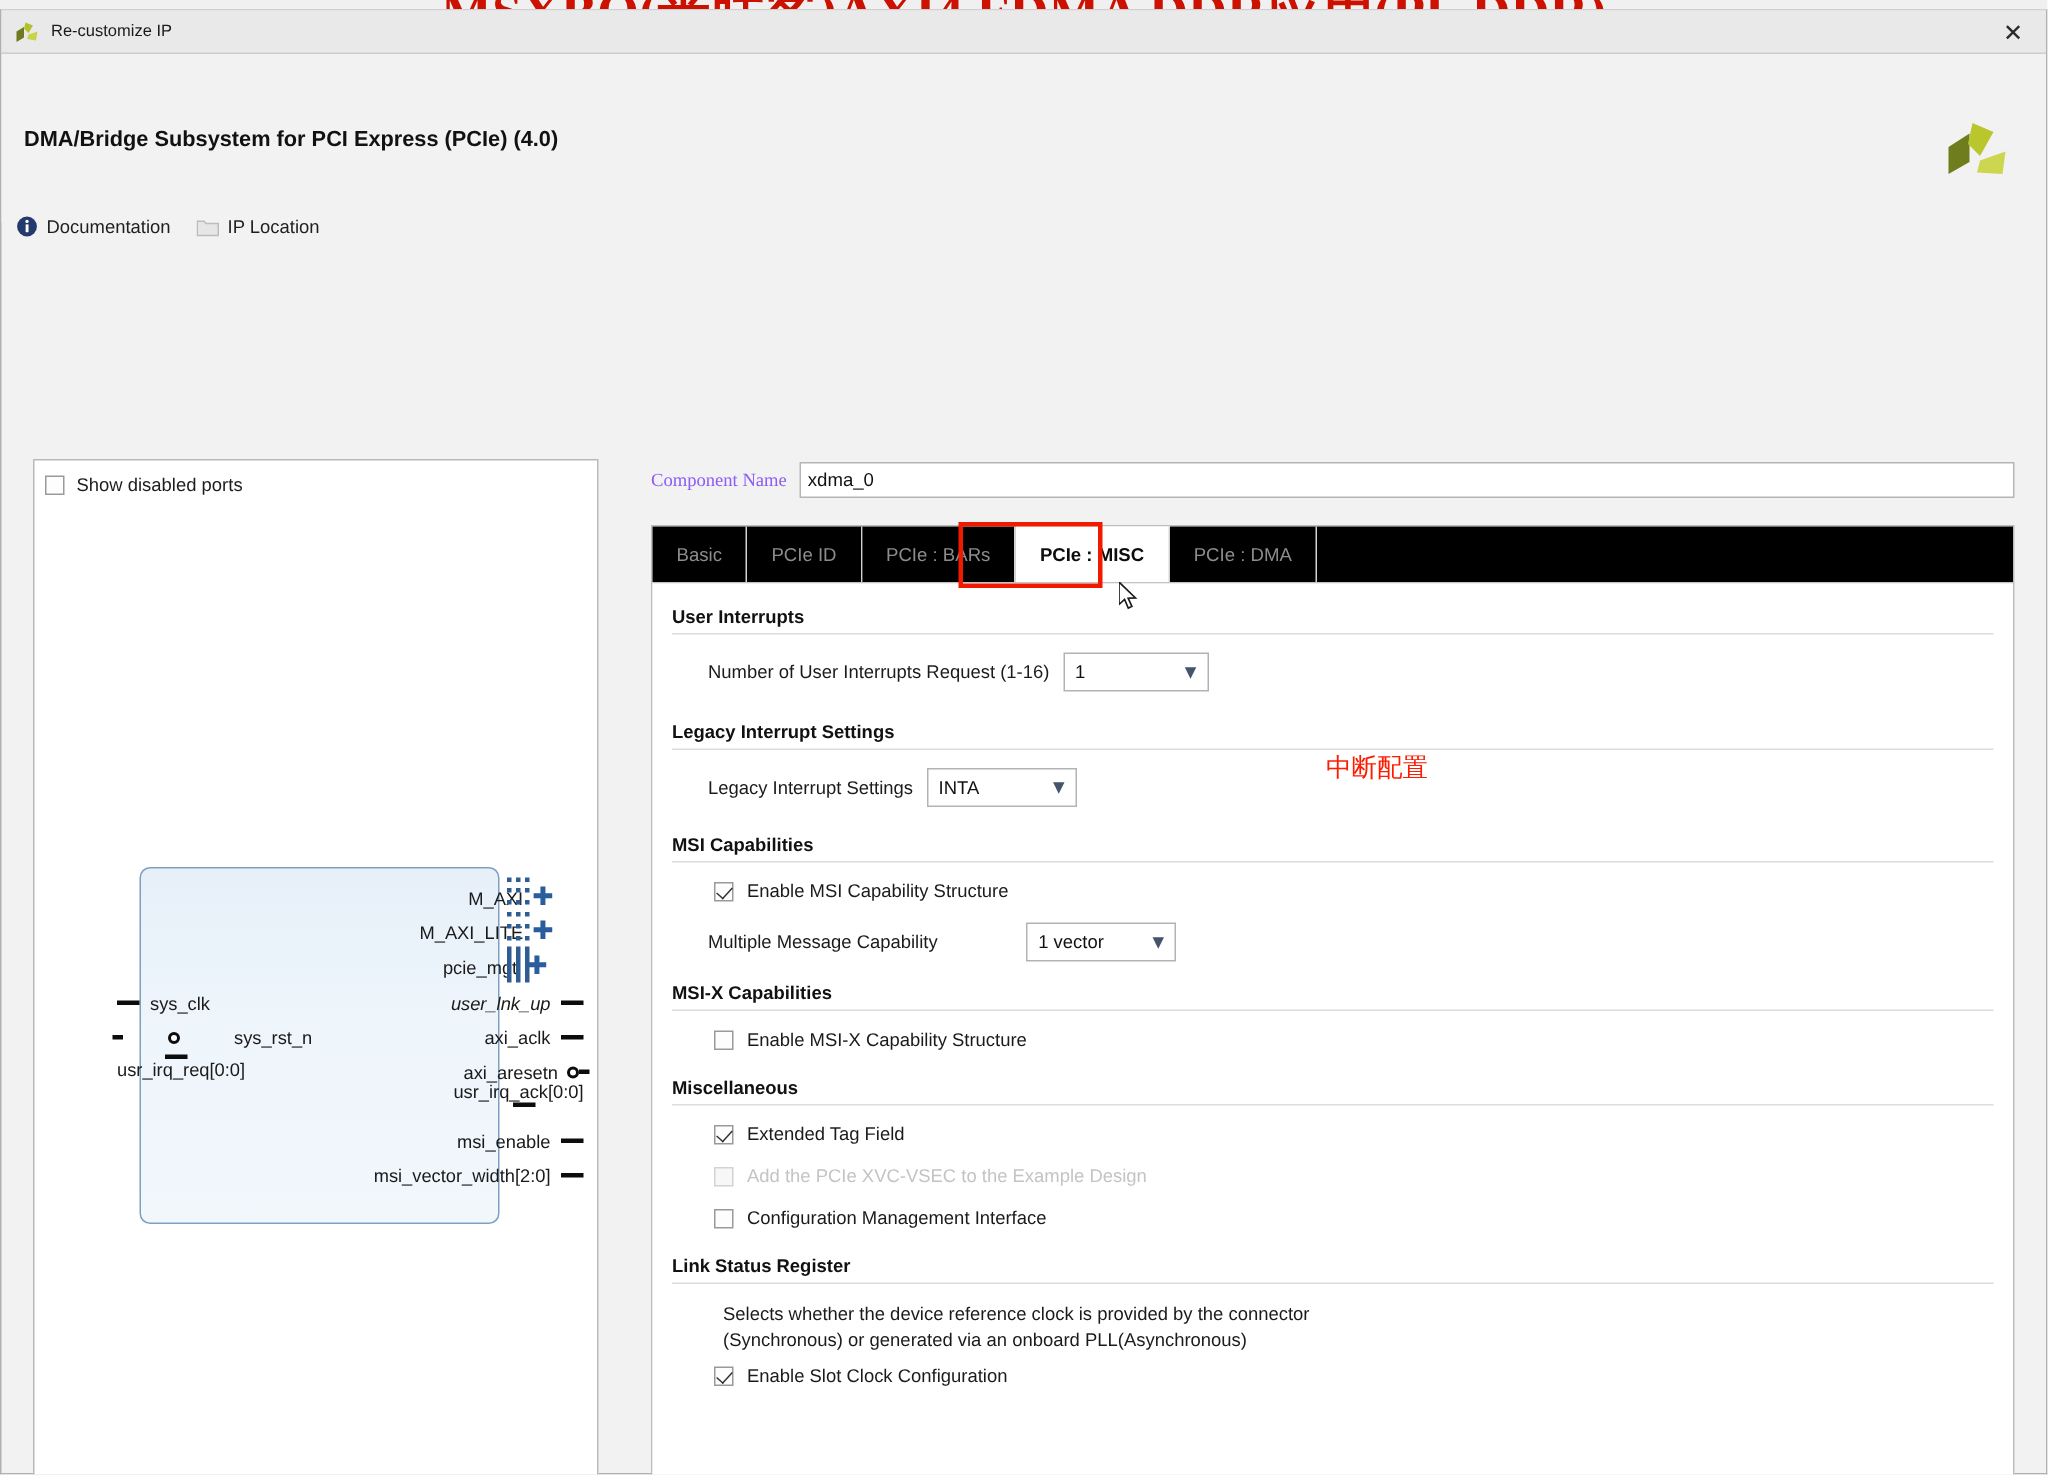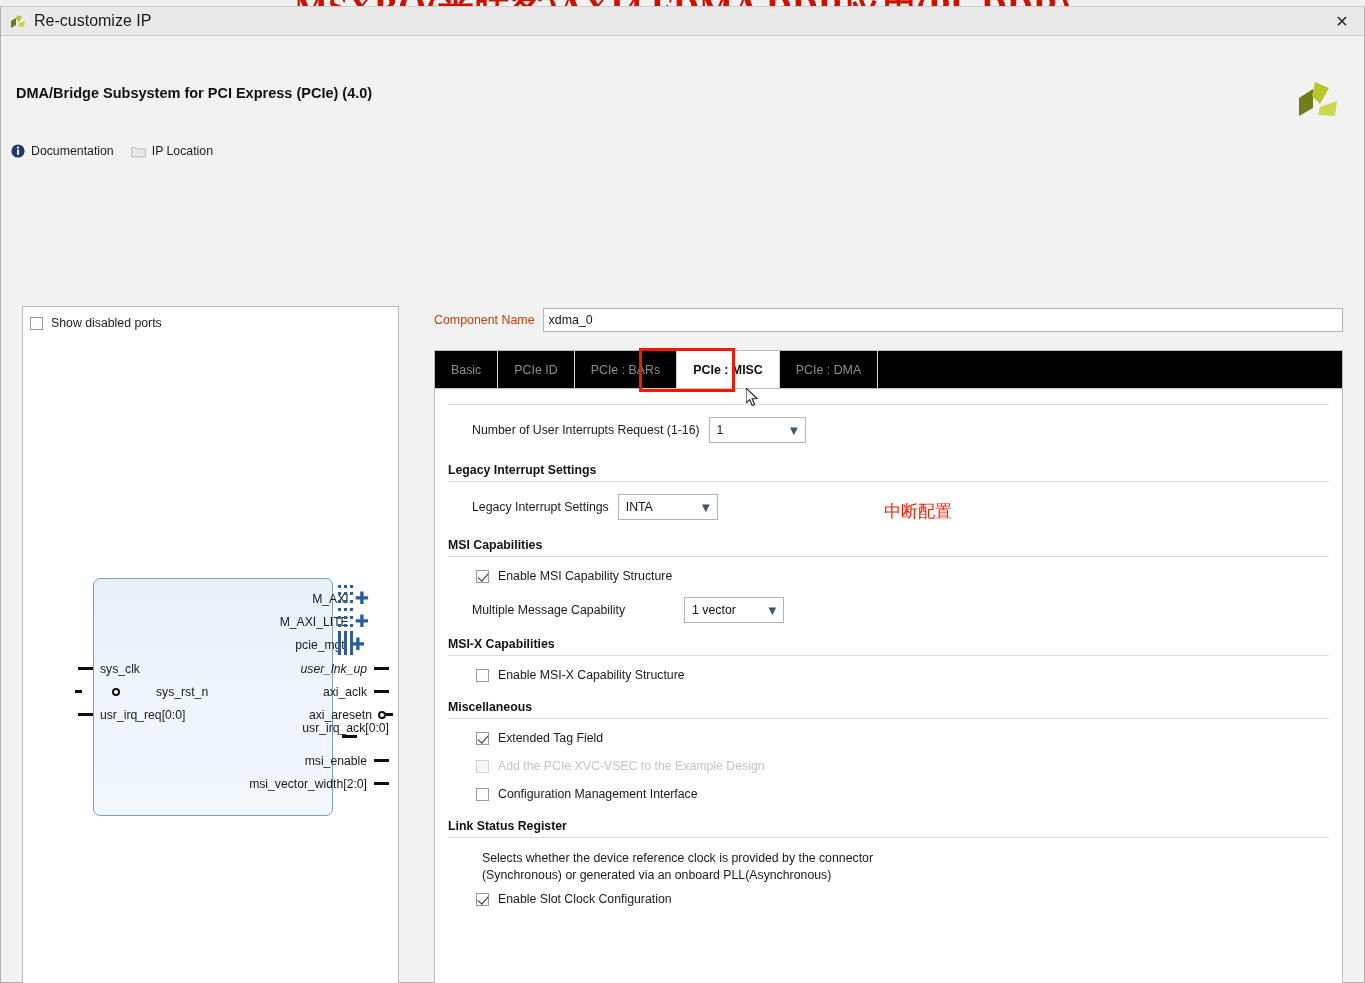--- a/index.html
+++ b/index.html
@@ -44,21 +44,21 @@
     position: relative;
     height: 29px;
     background: #e9e9e9;
     border-bottom: 1px solid #cdcdcd;
     display: flex;
     align-items: center;
     padding-left: 9px;
   }
   .title-icon { width: 17px; height: 15px; margin-right: 7px; flex: none; }
   .titlebar-label {
-    font-size: 16px; color: #1a1a1a;
+    font-size: 11px; color: #1a1a1a;
   }
   .close-btn {
     position: absolute; right: 0; top: 0;
     width: 44px; height: 28px;
     display: flex; align-items: center; justify-content: center;
     font-size: 16px; color: #2a2a2a; cursor: pointer;
     font-family: "DejaVu Sans", sans-serif;
   }
 
   
@@ -159,21 +159,21 @@
   
   .right-panel {
     position: absolute;
     left: 433px; top: 160px;
     width: 909px; height: 752px;
   }
   .compname-row {
     display: flex; align-items: center;
     margin-bottom: 18px;
   }
-  .compname-label { font-size: 12.4px; color: #c2410c; margin-right: 8px; }
+  .compname-label { font-size: 12.4px; color: #8b5cf6; margin-right: 8px; font-family: Liberation Serif, serif; }
   .compname-input {
     flex: 1;
     height: 24px;
     border: 1px solid #b5b5b5;
     background: #fff;
     font-size: 12.4px;
     color: #111;
     padding: 0 5px;
     line-height: 22px;
     font-family: "Liberation Sans", sans-serif;
@@ -404,21 +404,21 @@
 
           <div class="port-row port-left" style="top:88px; left:27px;">
             <span class="stub" style="margin-right:7px;"></span>
             <span>sys_clk</span>
           </div>
           <div class="port-row port-left" style="top:111px; left:24px;gap:30px;">
             <span class="bubble-line"></span>
             <span class="bubble" style="margin-right:6px;"></span>
             <span>sys_rst_n</span>
           </div>
-          <div class="port-row port-left" style="top:134px; left:27px;">
+          <div class="port-row port-left" style="top:134px; left:27px;flex-direction:column;">
             <span class="stub" style="margin-right:7px;"></span>
             <span>usr_irq_req[0:0]</span>
           </div>
         </div>
       </div>
 
       <div class="right-panel">
 
         <div class="compname-row">
           <span class="compname-label">Component Name</span>
@@ -433,20 +433,21 @@
             <div class="tab active">PCIe : MISC</div>
             <div class="tab">PCIe : DMA</div>
             <div class="tab tab-spacer"></div>
           </div>
 
           <div class="tab-highlight" style="left:204px; top:-3px; width:96px; height:44px;"></div>
 
           <div class="tabcontent">
 
             <div class="sect-block">
+              <div class="section-title">User Interrupts</div>
               <div class="section-rule"></div>
               <div class="field-row">
                 <span class="field-label">Number of User Interrupts Request (1-16)</span>
                 <div class="select" style="width:97px; margin-left:9px;">
                   <span>1</span>
                   <span class="caret">▼</span>
                 </div>
               </div>
             </div>
 

